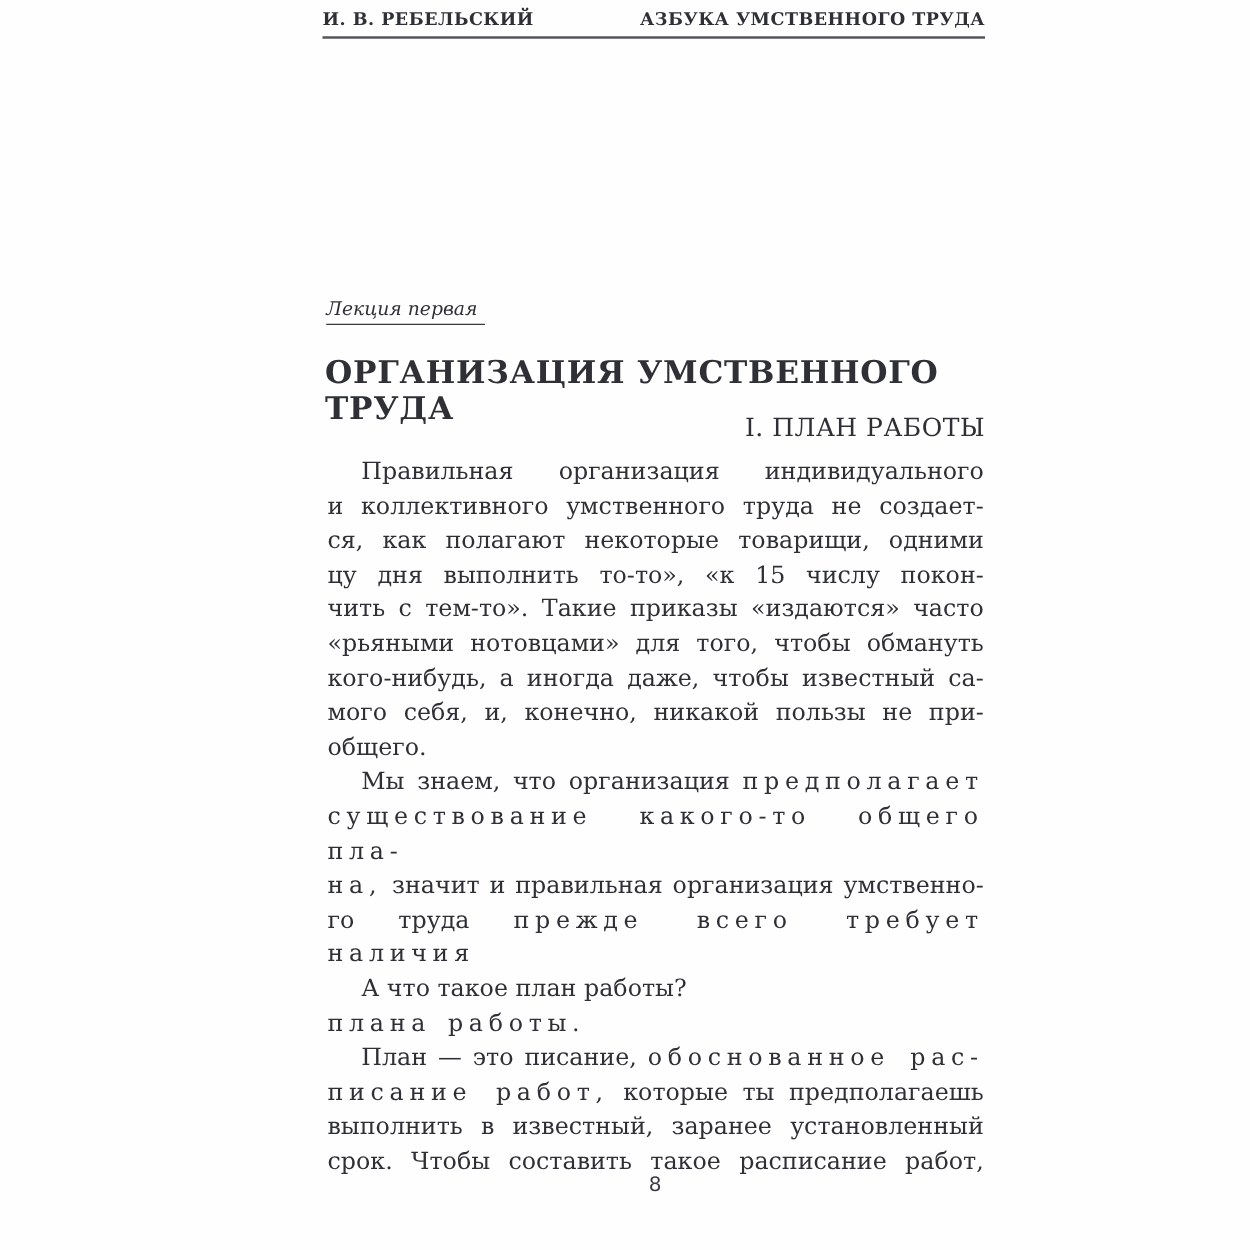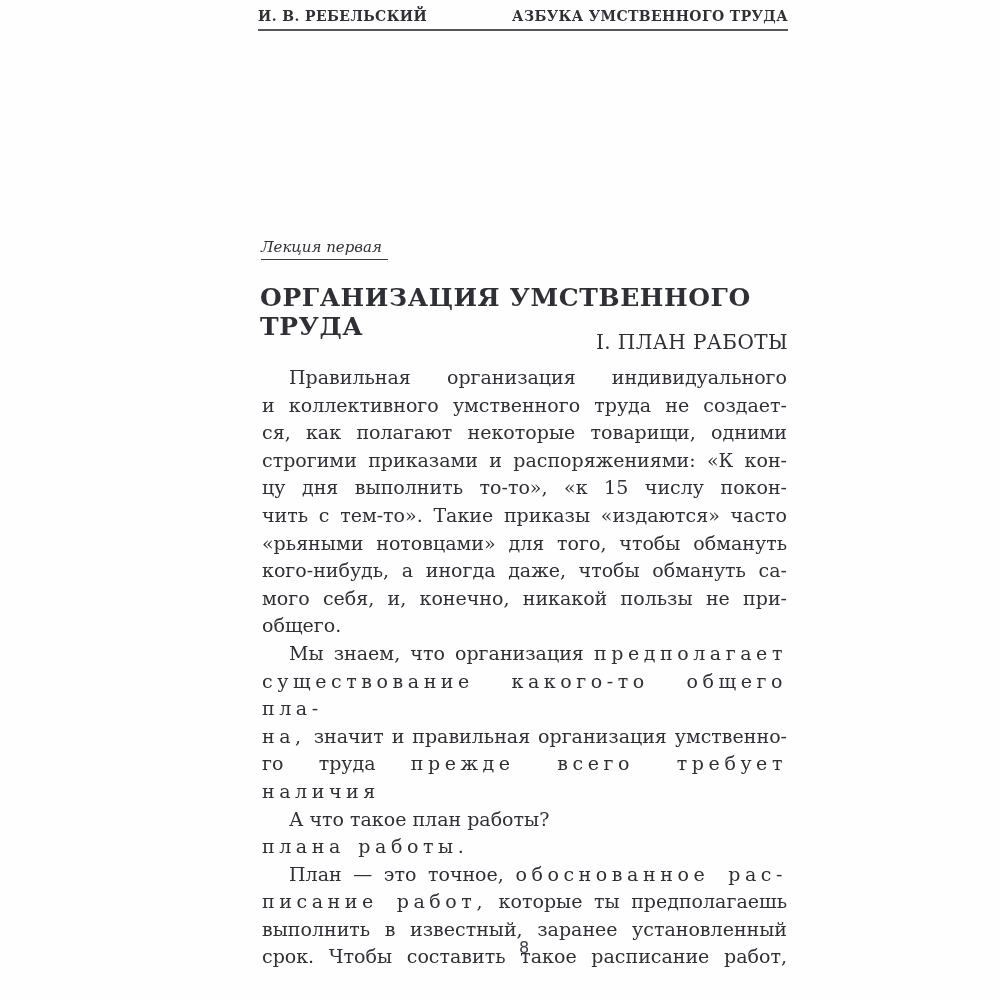--- a/index.html
+++ b/index.html
@@ -106,34 +106,33 @@
   <div class="lecture">Лекция первая</div>
 
   <h1 class="chapter-title">ОРГАНИЗАЦИЯ УМСТВЕННОГО ТРУДА</h1>
 
   <h2 class="section-title">I. ПЛАН РАБОТЫ</h2>
 
   <div class="body-text" id="body-text">
       <div class="line first"><span>Правильная организация индивидуального</span></div>
       <div class="line"><span>и коллективного умственного труда не создает-</span></div>
       <div class="line"><span>ся, как полагают некоторые товарищи, одними</span></div>
-      <div class="line"><span>строгими приказами и распоряжениями: «К кон-</span></div>
       <div class="line"><span>цу дня выполнить то-то», «к 15 числу покон-</span></div>
       <div class="line"><span>чить с тем-то». Такие приказы «издаются» часто</span></div>
       <div class="line"><span>«рьяными нотовцами» для того, чтобы обмануть</span></div>
-      <div class="line"><span>кого-нибудь, а иногда даже, чтобы обмануть са-</span></div>
+      <div class="line"><span>кого-нибудь, а иногда даже, чтобы известный са-</span></div>
       <div class="line"><span>мого себя, и, конечно, никакой пользы не при-</span></div>
       <div class="line no-j"><span>общего.</span></div>
       <div class="line first"><span>Мы знаем, что организация </span><span class="sp">предполагает</span></div>
       <div class="line"><span class="sp">существование какого-то общего пла-</span></div>
       <div class="line"><span class="sp">на,</span><span> значит и правильная организация умственно-</span></div>
       <div class="line"><span>го труда </span><span class="sp">прежде всего требует наличия</span></div>
       <div class="line no-j first"><span>А что такое план работы?</span></div>
       <div class="line no-j"><span class="sp">плана работы.</span></div>
-      <div class="line first"><span>План — это точное, </span><span class="sp">обоснованное рас-</span></div>
+      <div class="line first"><span>План — это писание, </span><span class="sp">обоснованное рас-</span></div>
       <div class="line"><span class="sp">писание работ,</span><span> которые ты предполагаешь</span></div>
       <div class="line"><span>выполнить в известный, заранее установленный</span></div>
       <div class="line"><span>срок. Чтобы составить такое расписание работ,</span></div>
     </div>
 
   <div class="page-number">8</div>
 
 </div>
 
 </body></html>

